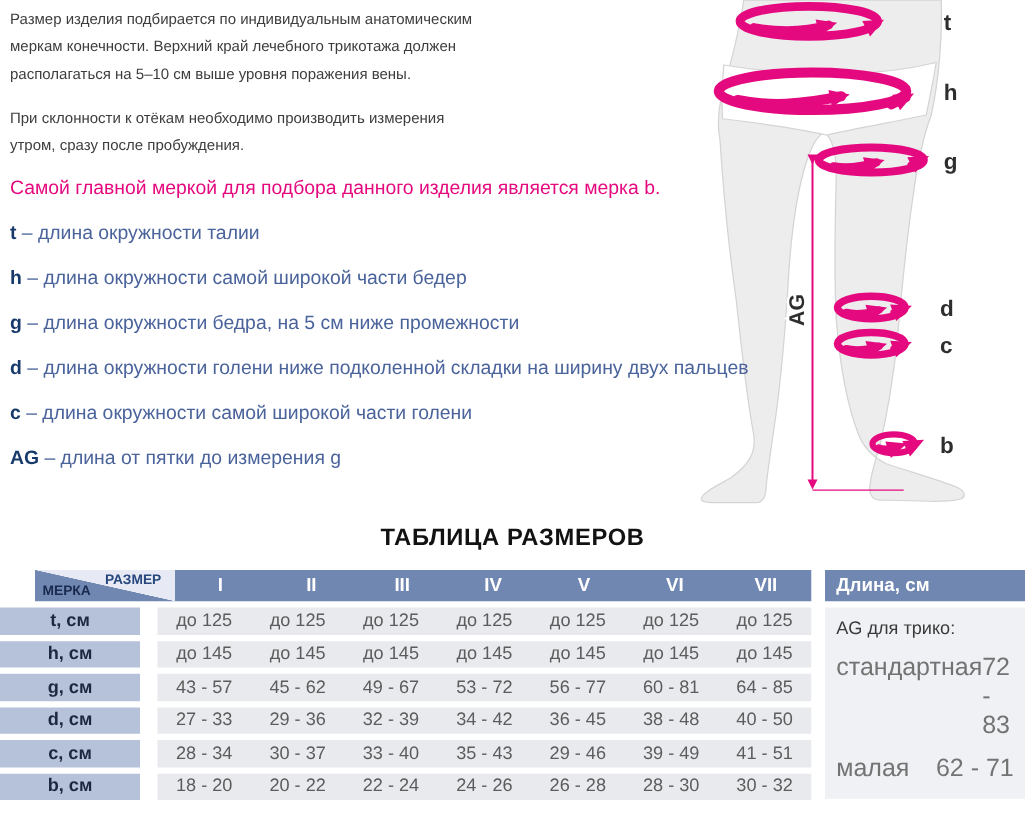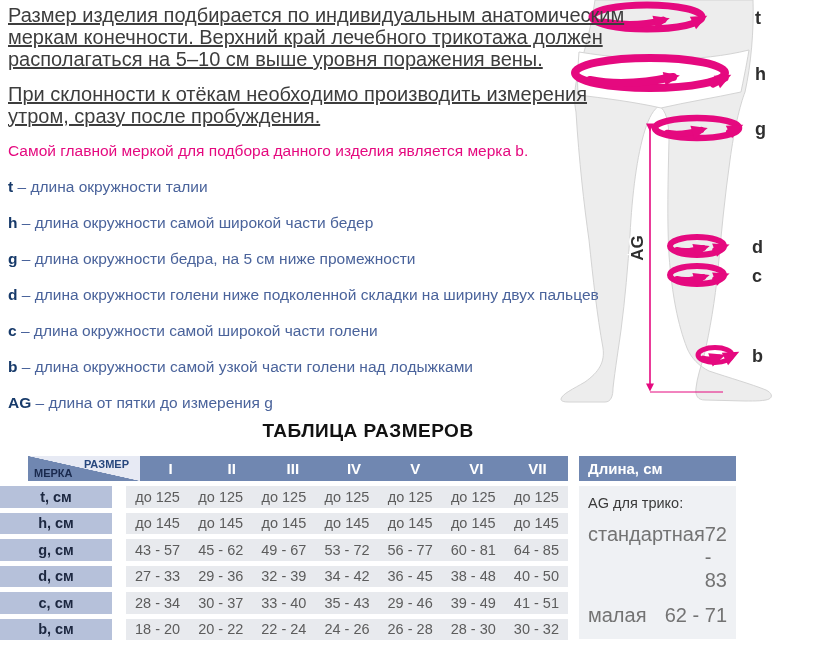--- a/index.html
+++ b/index.html
@@ -3,31 +3,31 @@
 <meta charset="utf-8">
 <style>
   html,body { margin:0; padding:0; background:#fff; }
   .page {
     position:relative; width:820px; height:652px; overflow:hidden;
     background:#fff; font-family:"Liberation Sans", sans-serif;
   }
 
   
   .text-col { position:absolute; left:8px; top:4px; width:618px; z-index:2; }
-  .para { margin:0 0 13px 0; font-size:20px; line-height:22px; color:#3d3d3d; white-space:pre-line;text-decoration:underline; }
+  .para { margin:0 0 13px 0; font-size:12px; line-height:22px; color:#3d3d3d; white-space:pre-line; }
   .highlight { margin:9px 0 0 0; font-size:15.5px; line-height:22px; color:#e5097f; }
   .mlist { margin-top:5px; }
   .mitem { margin-top:14px; font-size:15.5px; line-height:22px; color:#4a639b; white-space:nowrap; }
   .mkey { font-weight:bold; color:#173a6a; }
 
   
   .diagram { position:absolute; left:555px; top:0; width:265px; height:415px; z-index:1; }
 
   
-  .table-section { position:absolute; left:0; top:420px; width:736px; }
+  .table-section { position:absolute; left:0; top:420px; width:820px; }
   .tbl-title { text-align:center; font-size:19px; font-weight:bold; color:#121212; letter-spacing:.5px; }
   .tbl-wrap { display:flex; margin-top:14px; }
   .main-table { width:649px; }
   .hdr-row { display:flex; height:25px;padding-left:28px; }
   .corner {
     width:112px; position:relative;
     background:linear-gradient(to top right, #7087b1 49.6%, #e7eaf4 50.4%);
   }
   .corner-top { position:absolute; top:2px; right:11px; font-size:11px; font-weight:bold; color:#27477d; }
   .corner-bottom { position:absolute; bottom:2px; left:6px; font-size:11px; font-weight:bold; color:#1a2a4e; }
@@ -60,21 +60,20 @@
 располагаться на 5–10 см выше уровня поражения вены.</p>
     <p class="para">При склонности к отёкам необходимо производить измерения
 утром, сразу после пробуждения.</p>
     <p class="highlight">Самой главной меркой для подбора данного изделия является мерка b.</p>
     <div class="mlist" id="measure-list">
         <div class="mitem"><span class="mkey">t</span><span> – длина окружности талии</span></div>
         <div class="mitem"><span class="mkey">h</span><span> – длина окружности самой широкой части бедер</span></div>
         <div class="mitem"><span class="mkey">g</span><span> – длина окружности бедра, на 5 см ниже промежности</span></div>
         <div class="mitem"><span class="mkey">d</span><span> – длина окружности голени ниже подколенной складки на ширину двух пальцев</span></div>
         <div class="mitem"><span class="mkey">c</span><span> – длина окружности самой широкой части голени</span></div>
-        <div class="mitem"><span class="mkey">b</span><span> – длина окружности самой узкой части голени над лодыжками</span></div>
         <div class="mitem"><span class="mkey">AG</span><span> – длина от пятки до измерения g</span></div>
       </div>
   </div>
 
   <svg class="diagram" viewBox="0 0 265 415">
     <defs>
       <marker id="ah" markerUnits="userSpaceOnUse" markerWidth="18" markerHeight="16" refX="10" refY="8" orient="auto">
         <path d="M1,1 L17,8 L1,15 Z" fill="#e5097f"></path>
       </marker>
       <marker id="ah-s" markerUnits="userSpaceOnUse" markerWidth="9" markerHeight="9" refX="5" refY="4.5" orient="auto">

